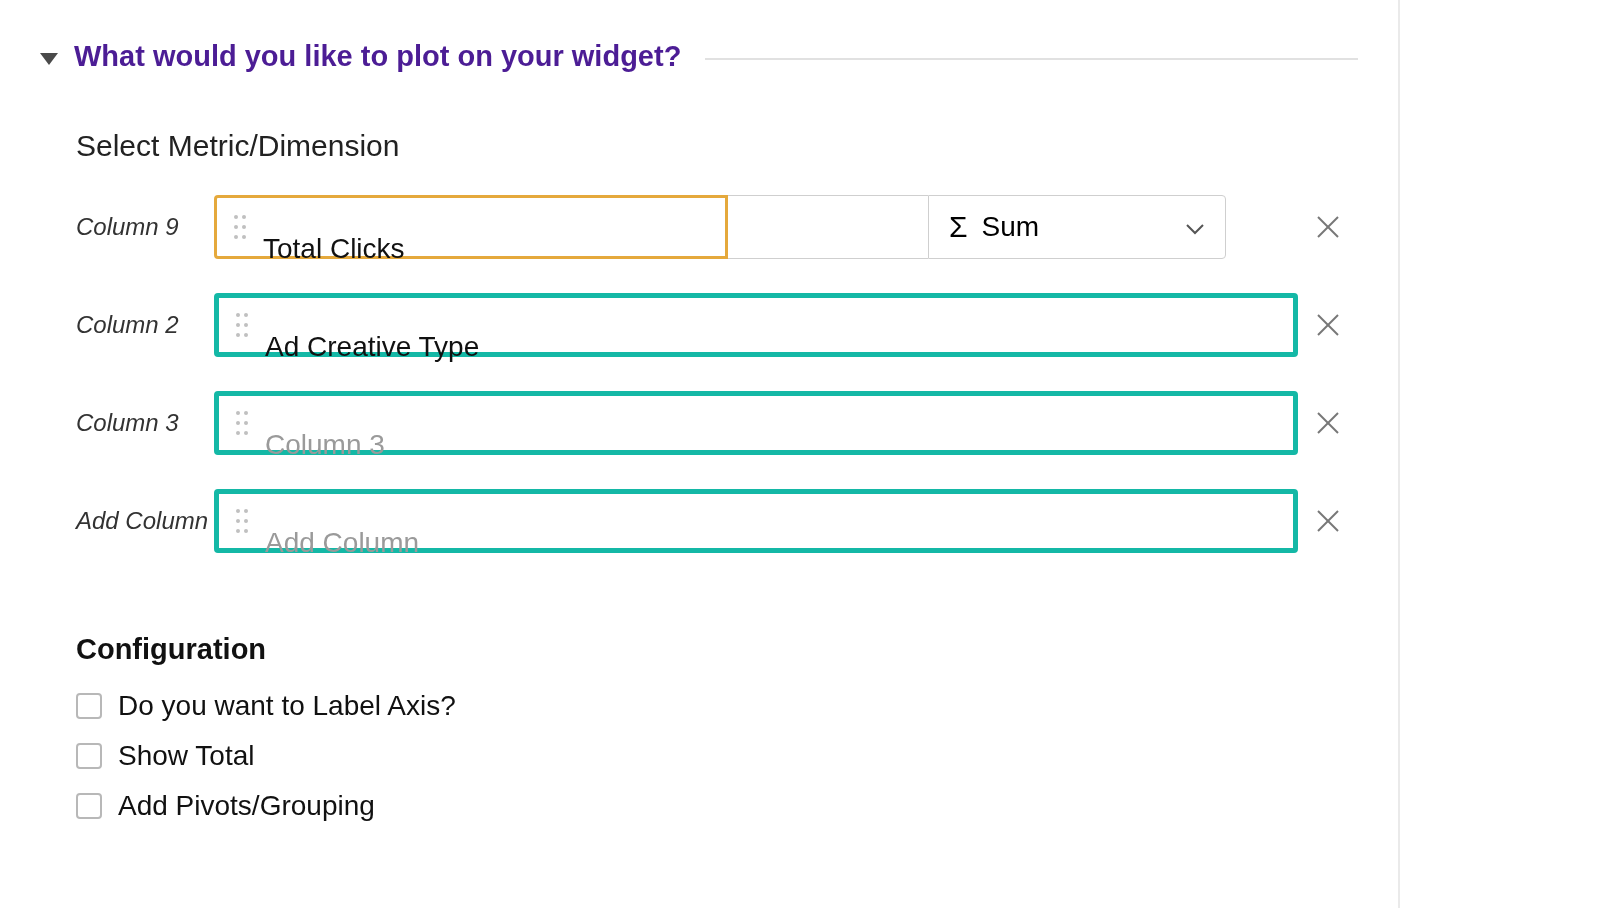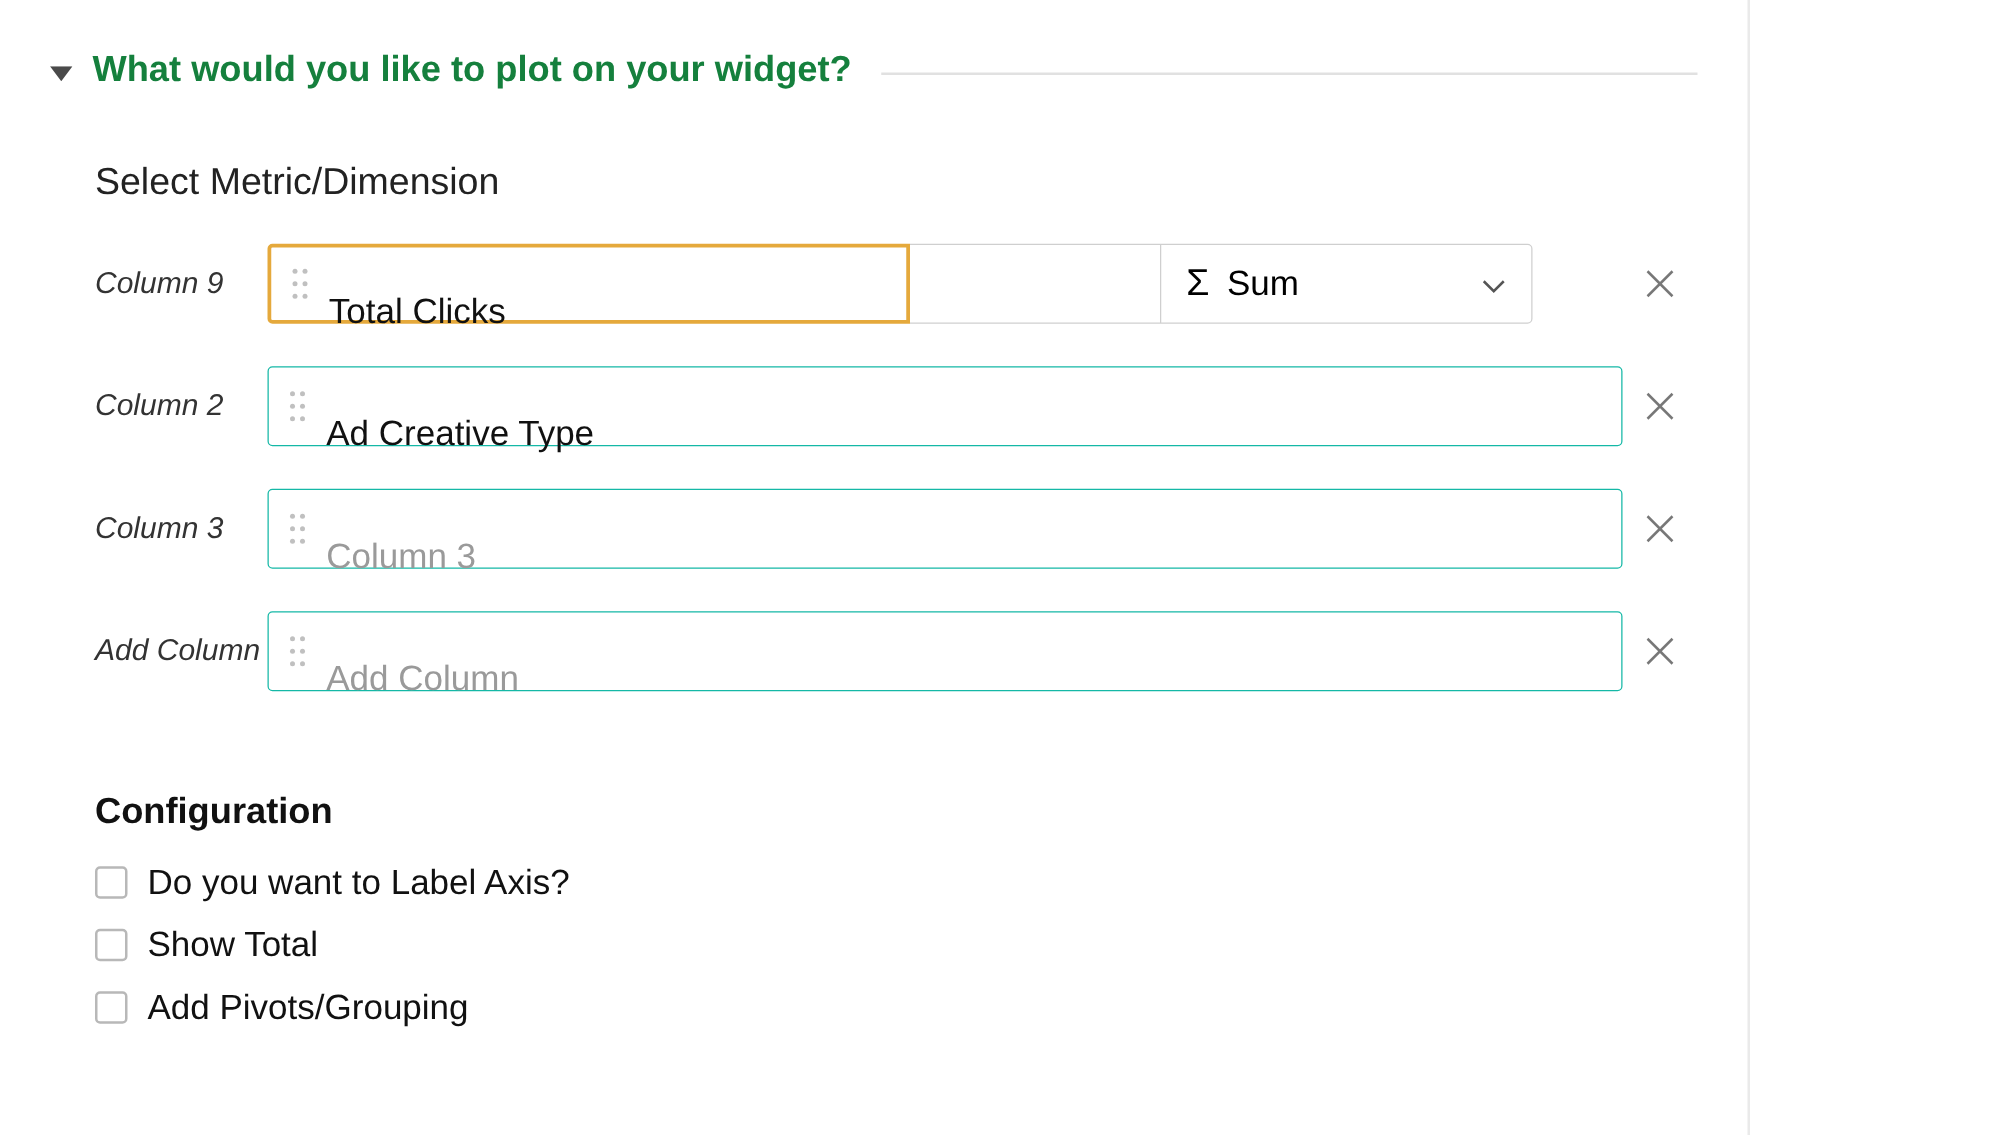--- a/index.html
+++ b/index.html
@@ -38,21 +38,21 @@
     }
 
     .triangle-icon svg {
       display: block;
       fill: #4a4a4a;
     }
 
     .section-title {
       font-size: 29px;
       font-weight: 700;
-      color: #15803d;
+      color: #4c1d95;
       margin-right: 24px;
     }
 
     .section-divider {
       flex: 1;
       height: 2px;
       background: #e1e1e1;
       margin-top: 4px;
     }
 
@@ -107,21 +107,21 @@
 
     .field-shell {
       flex: 1;
       display: flex;
       align-items: center;
     }
 
     .field-main {
       flex: 1;
       height: 64px;
-      border: 1px solid #14b8a6;
+      border: 5px solid #14b8a6;
       border-radius: 4px;
       display: flex;
       align-items: center;
       padding: 0 16px;
       font-size: 28px;
       background: #fff;
     }
 
     .field-main.highlight {
       border: 3px solid #e5a93c;

